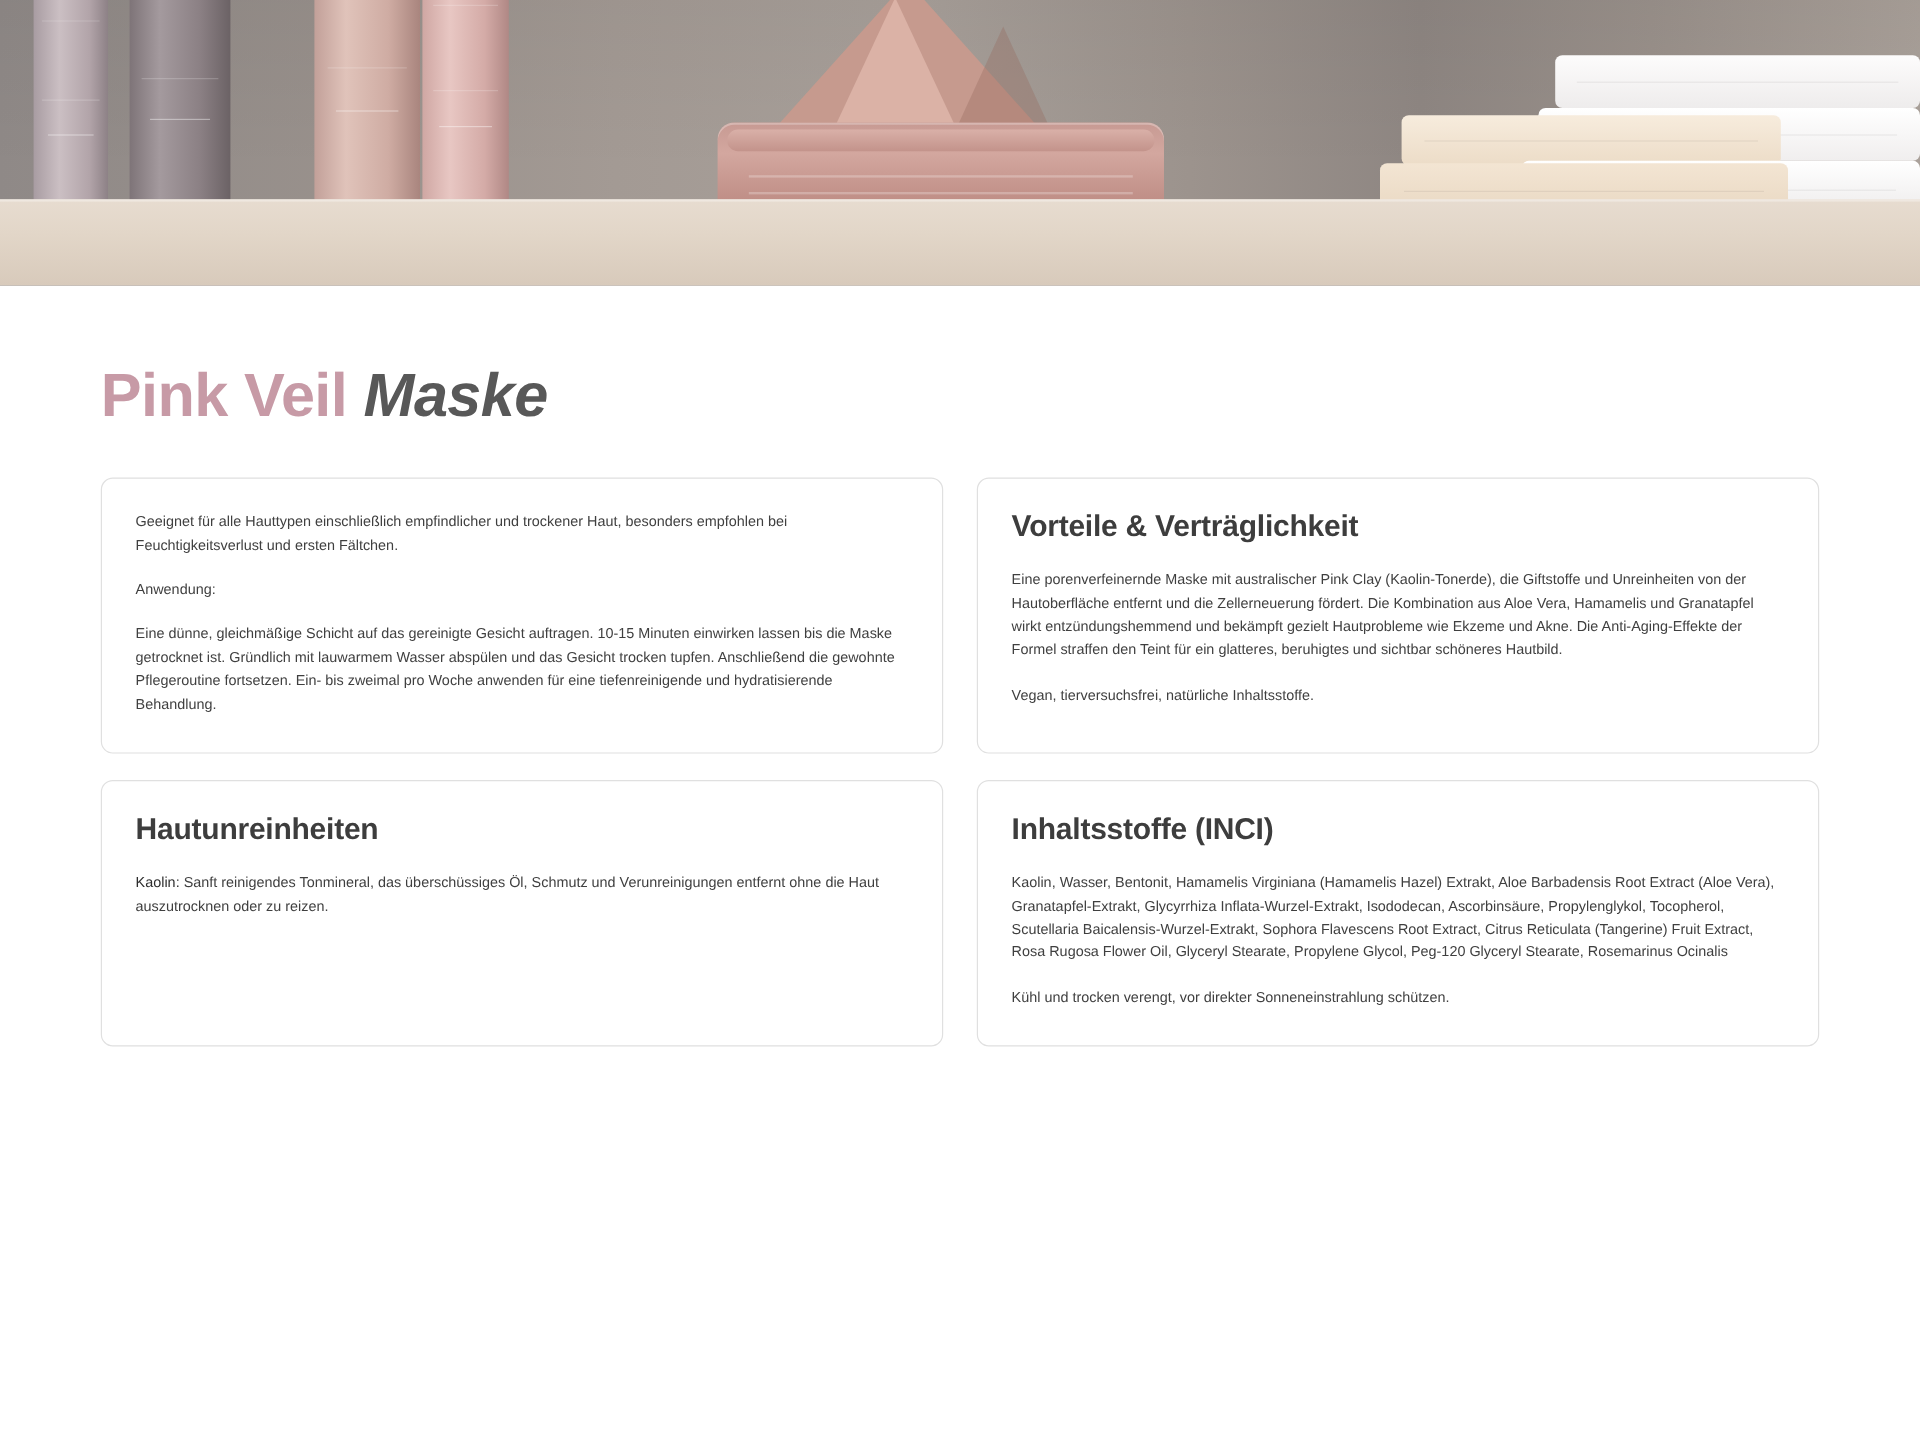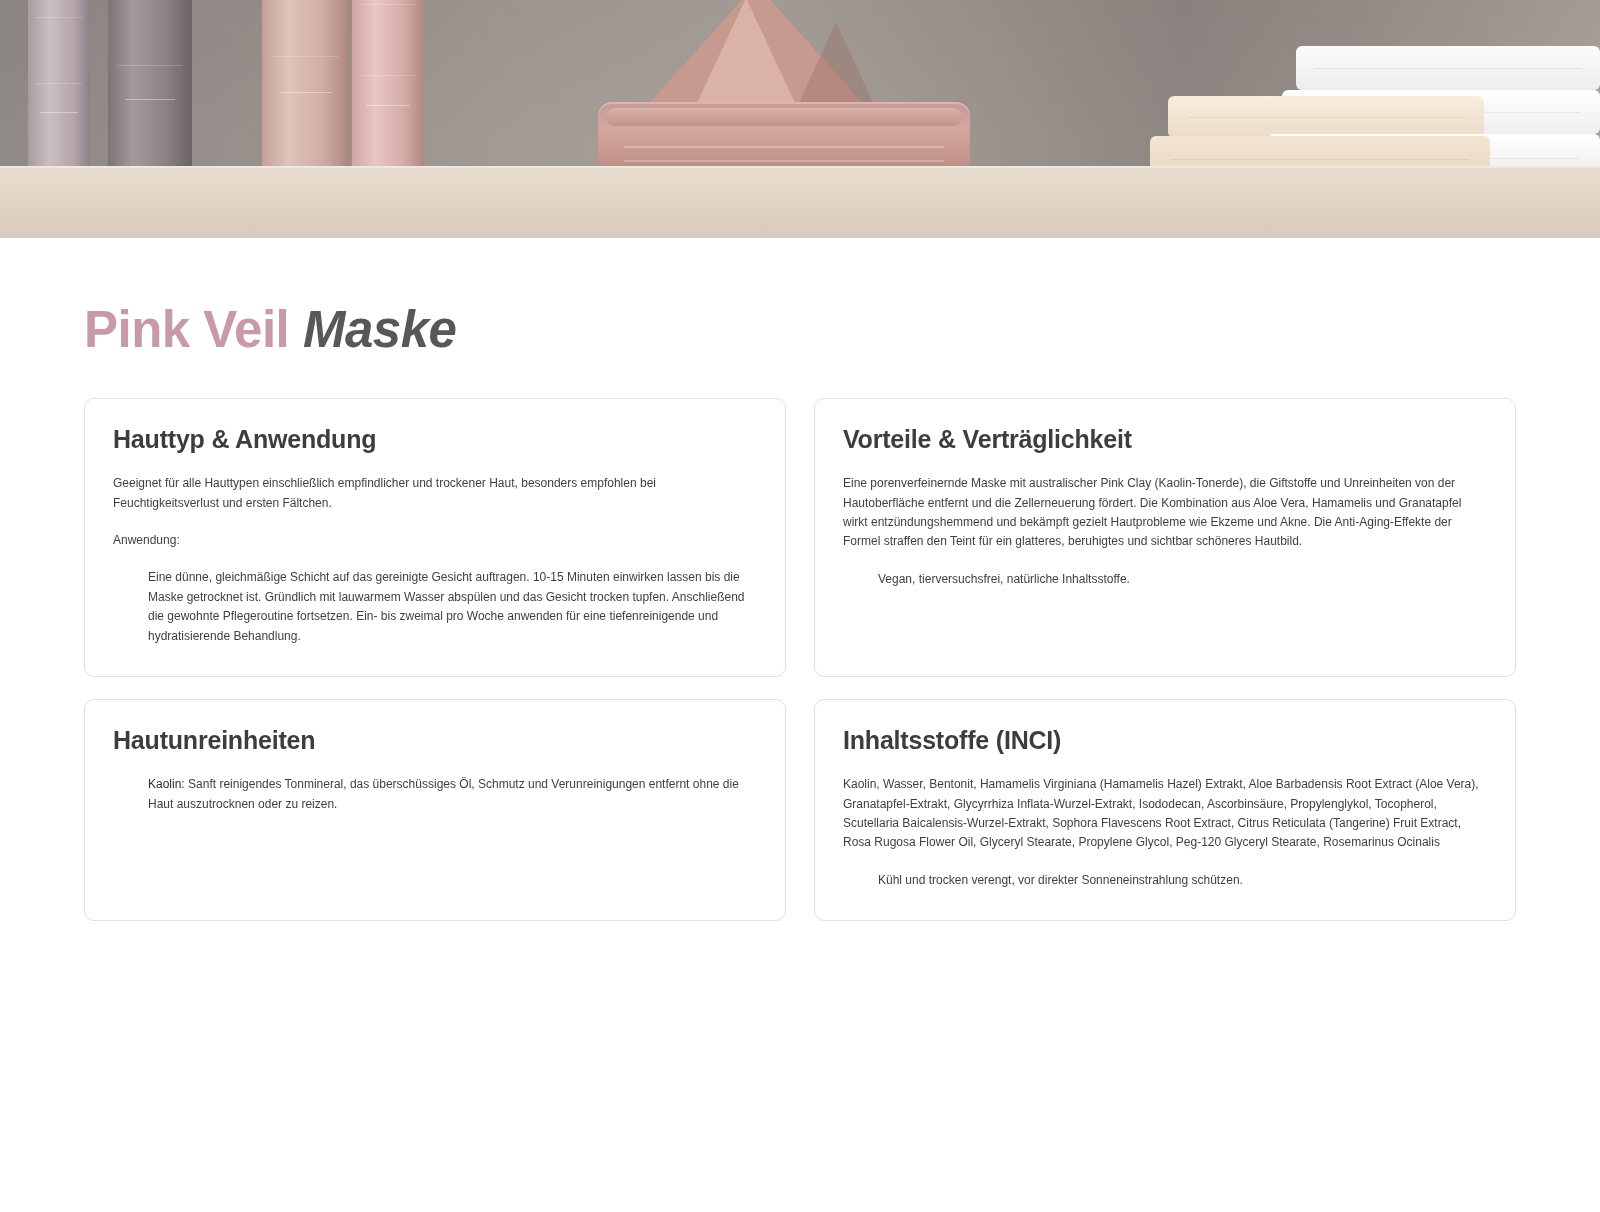--- a/index.html
+++ b/index.html
@@ -211,21 +211,21 @@
     color: #3d3d3d;
     margin: 0 0 20px 0;
     letter-spacing: -0.2px;
   }
   .card p {
     font-size: 12px;
     line-height: 1.62;
     color: #3f3f3f;
     margin: 0 0 18px 0;
   }
-  .card p:last-child { margin-bottom: 0; margin-left: 35px; }
+  .card p:last-child { margin-bottom: 0; }
   .card p b, .card .lead {
     font-weight: 400;
     color: #2e2e2e;
   }
   .sub {
     font-weight: 400;
     color: #2e2e2e;
     font-size: 18.5px;
     margin: 0 0 14px 0;
   }
@@ -287,21 +287,20 @@
 
   <div class="content">
 
     <h1 class="title">
       <span class="brand">Pink Veil</span><span> Maske</span>
     </h1>
 
     <div class="grid">
 
       <section class="card">
-        <h2>Hauttyp &amp; Anwendung</h2>
         <p>Geeignet für alle Hauttypen einschließlich empfindlicher und trockener Haut, besonders empfohlen bei Feuchtigkeitsverlust und ersten Fältchen.</p>
         <p class="sub">Anwendung:</p>
         <p>Eine dünne, gleichmäßige Schicht auf das gereinigte Gesicht auftragen. 10-15 Minuten einwirken lassen bis die Maske getrocknet ist. Gründlich mit lauwarmem Wasser abspülen und das Gesicht trocken tupfen. Anschließend die gewohnte Pflegeroutine fortsetzen. Ein- bis zweimal pro Woche anwenden für eine tiefenreinigende und hydratisierende Behandlung.</p>
       </section>
 
       <section class="card">
         <h2>Vorteile &amp; Verträglichkeit</h2>
         <p>Eine porenverfeinernde Maske mit australischer Pink Clay (Kaolin-Tonerde), die Giftstoffe und Unreinheiten von der Hautoberfläche entfernt und die Zellerneuerung fördert. Die Kombination aus Aloe Vera, Hamamelis und Granatapfel wirkt entzündungshemmend und bekämpft gezielt Hautprobleme wie Ekzeme und Akne. Die Anti-Aging-Effekte der Formel straffen den Teint für ein glatteres, beruhigtes und sichtbar schöneres Hautbild.</p>
         <p>Vegan, tierversuchsfrei, natürliche Inhaltsstoffe.</p>
       </section>

